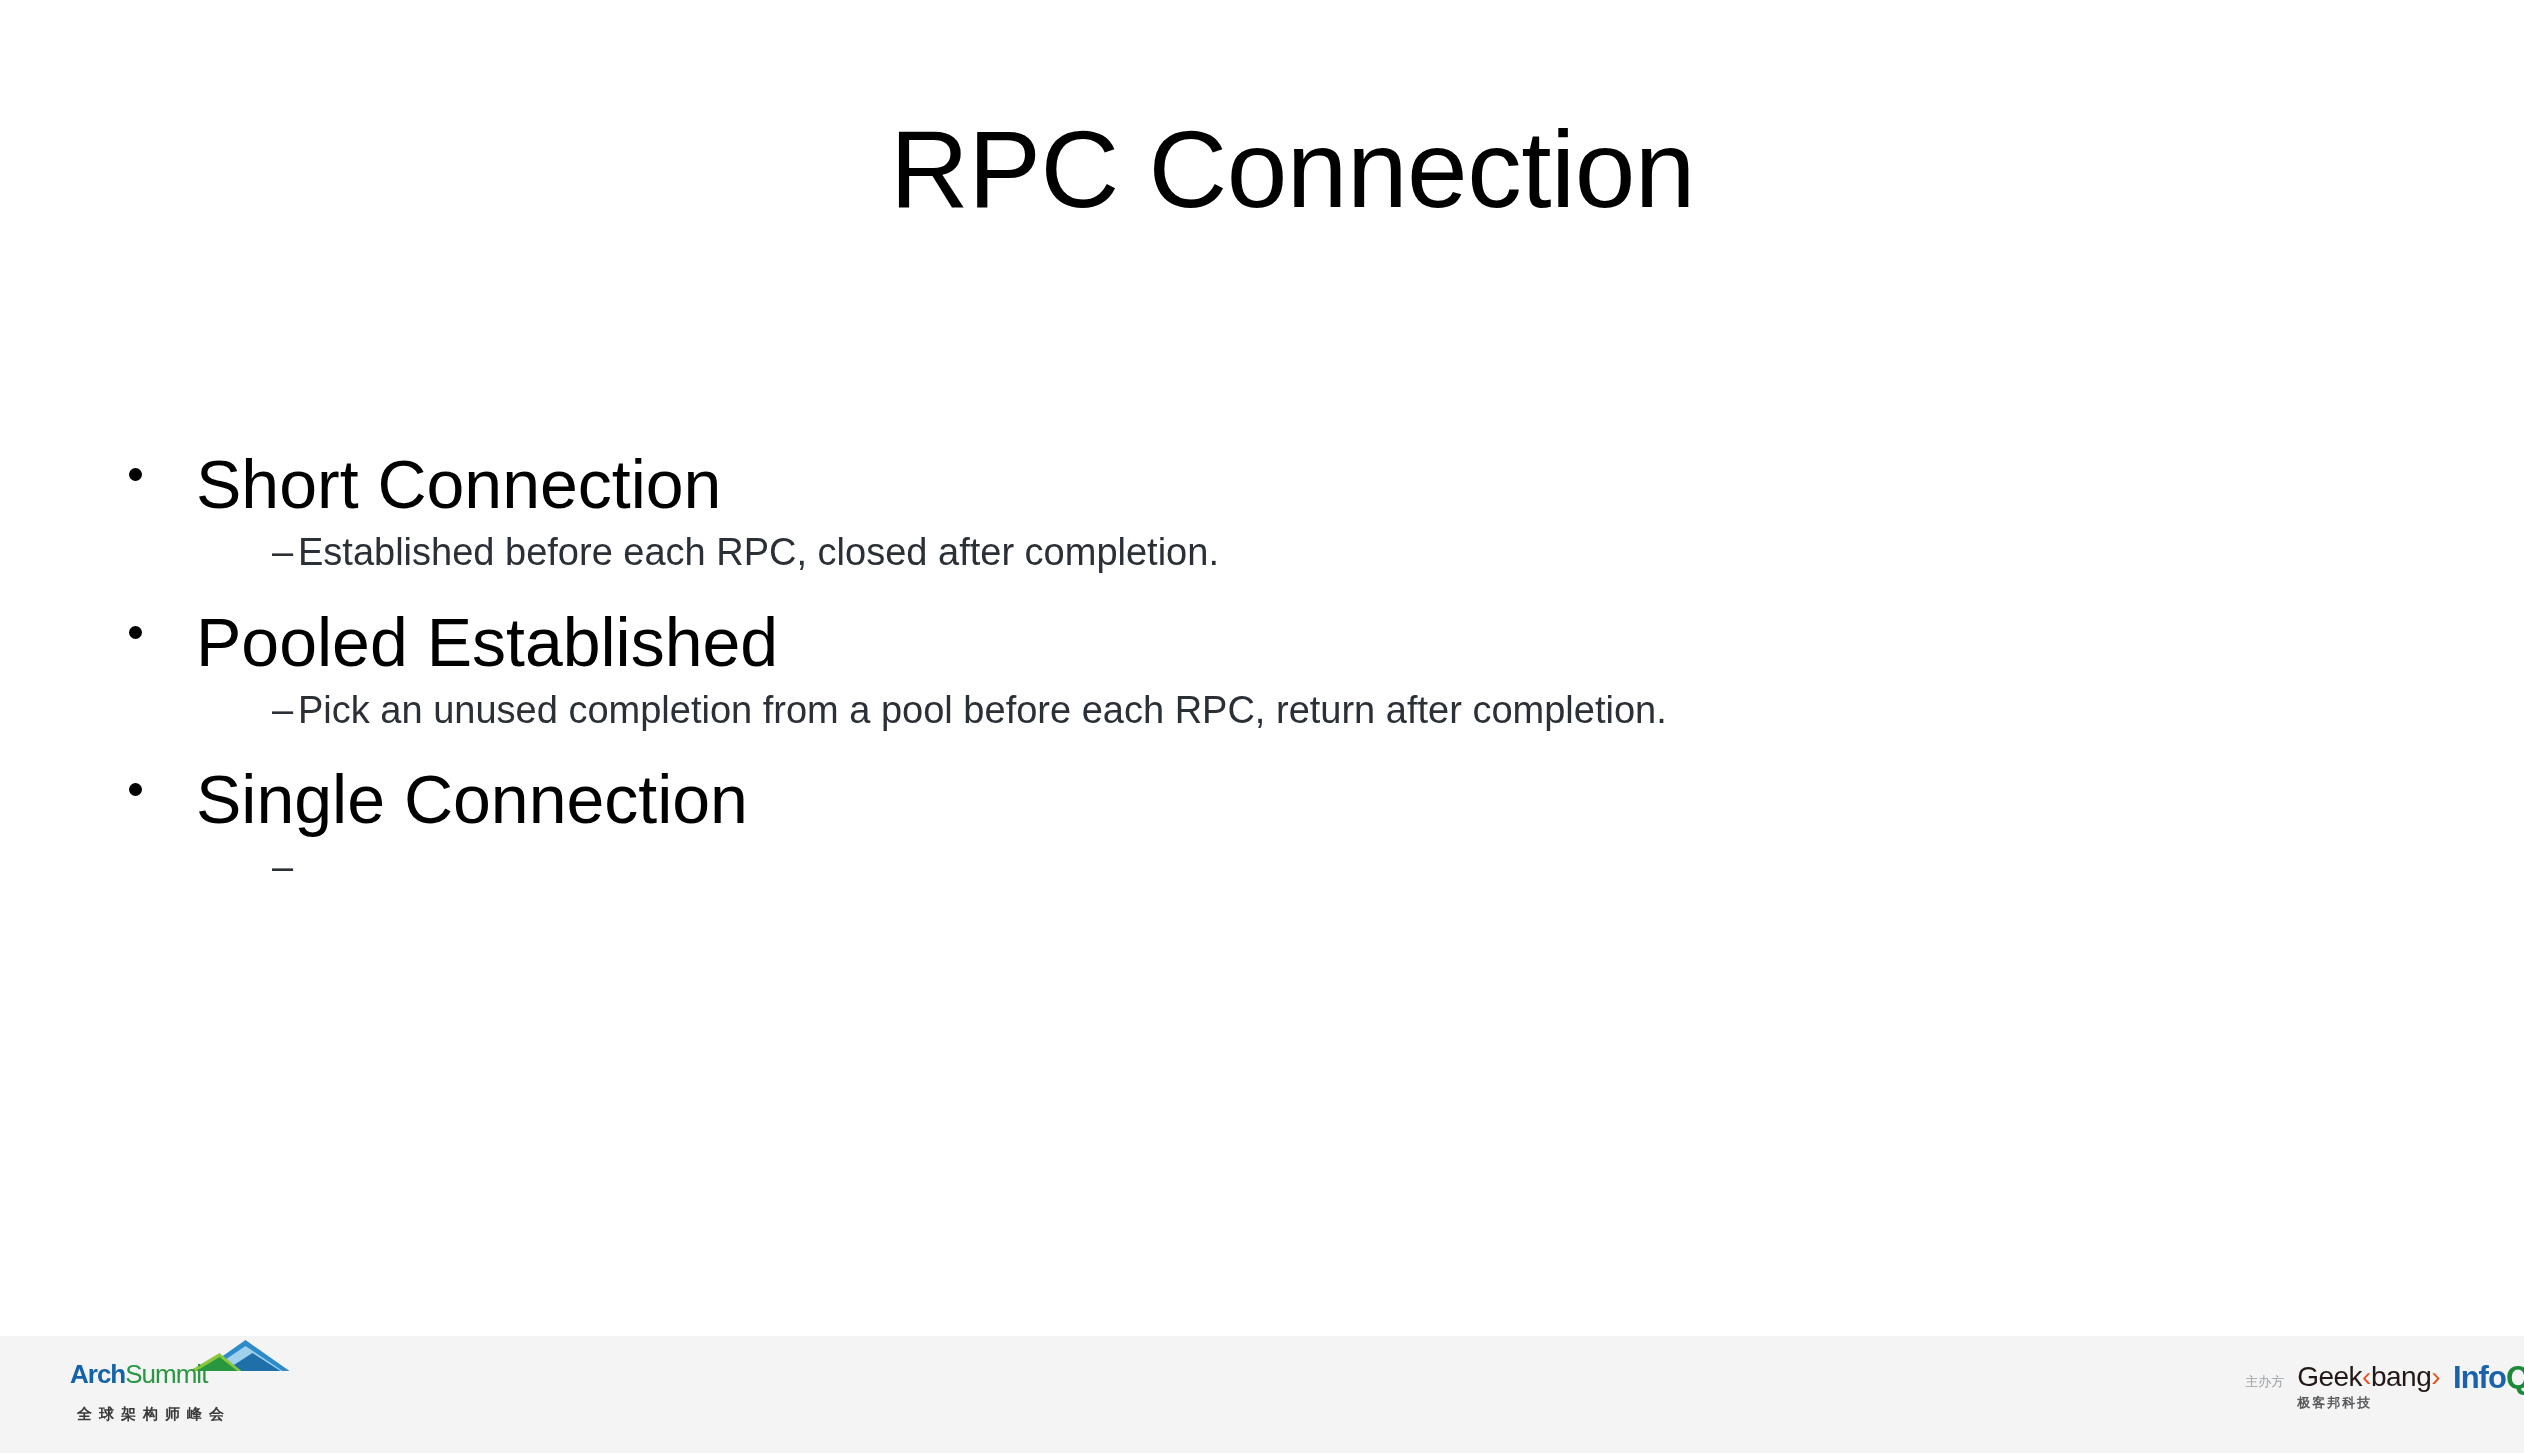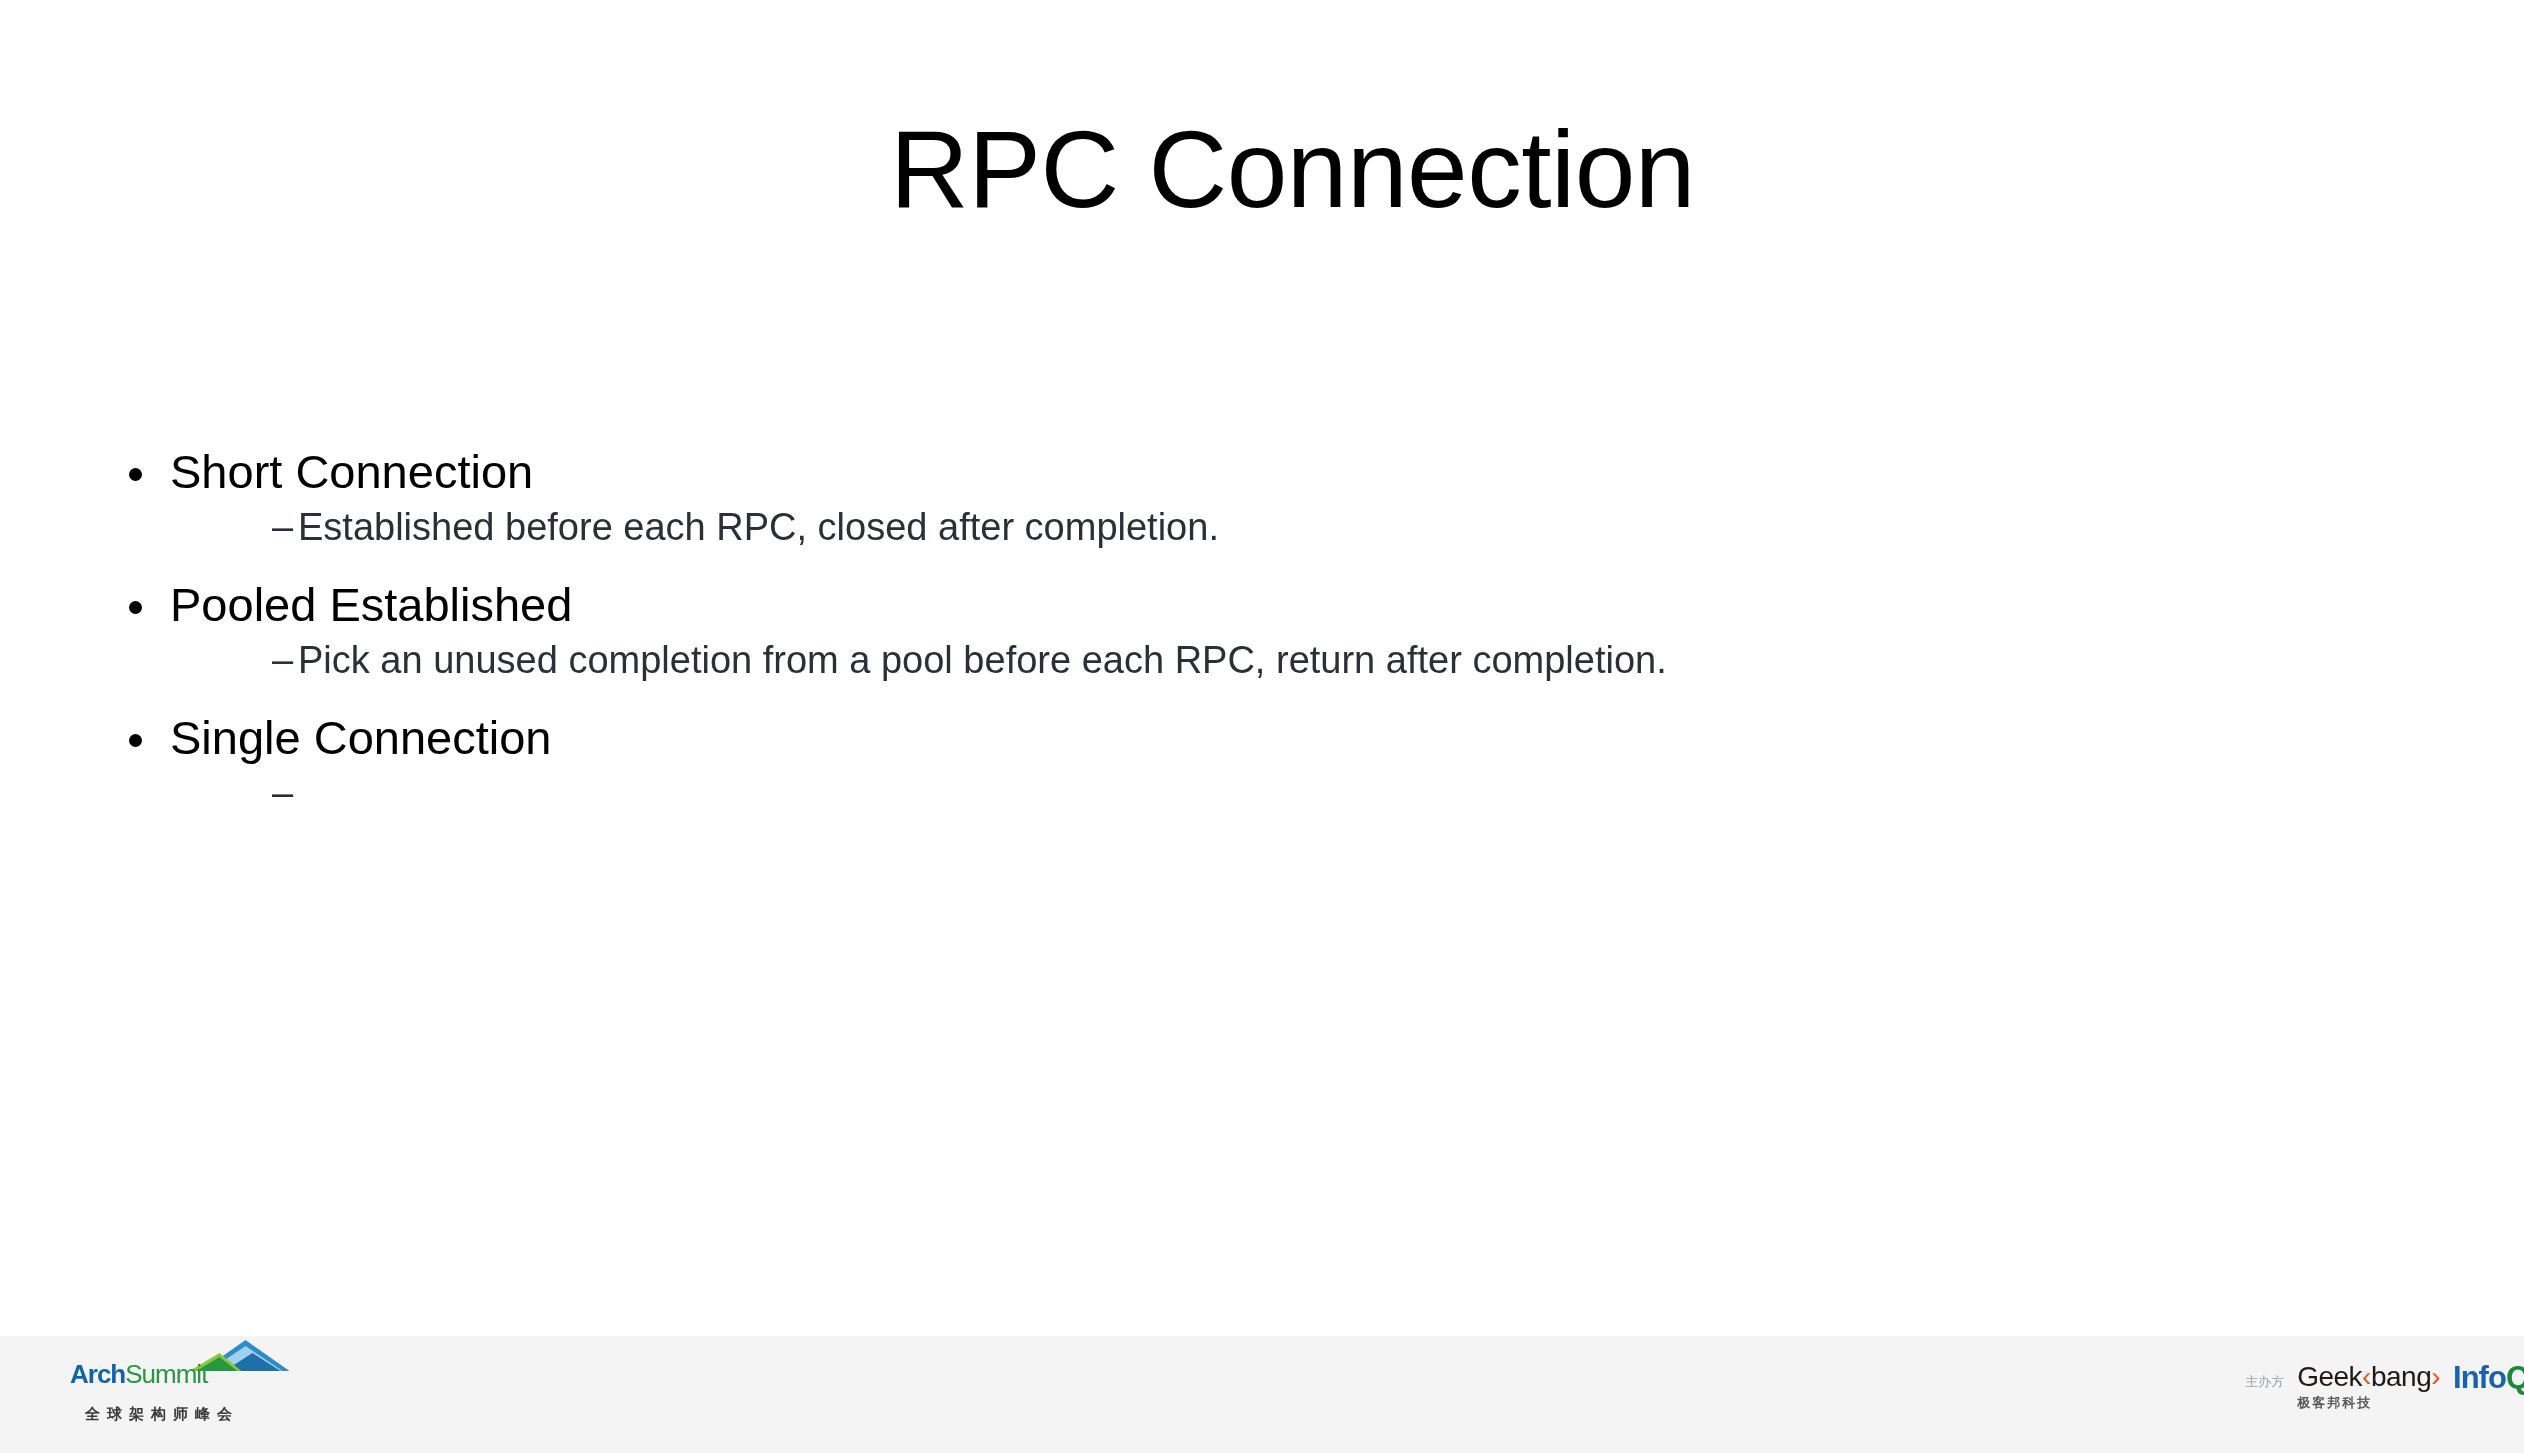--- a/index.html
+++ b/index.html
@@ -53,22 +53,22 @@
   .lvl1-dot {
     position: absolute;
     left: 43px;
     top: 24px;
     width: 13px;
     height: 13px;
     border-radius: 50%;
     background: #000000;
   }
   .lvl1-text {
-    margin-left: 84px;
-    font-size: 47px;
+    margin-left: 110px;
+    font-size: 68px;
     line-height: 1.18;
     color: #000000;
     font-weight: 400;
     white-space: nowrap;
   }
 
   .lvl2 {
     display: flex;
     align-items: flex-start;
     margin-top: 5px;
@@ -122,21 +122,21 @@
     top: 4px;
     font-size: 26px;
     font-weight: 700;
     letter-spacing: -1px;
     line-height: 1;
   }
   .as-arch { color: #1463a7; }
   .as-summit { color: #27983f; font-weight: 400; }
   .as-cn {
     position: absolute;
-    left: 15px;
+    left: 7px;
     top: 48px;
     font-size: 15px;
     letter-spacing: 7px;
     color: #3a3a3a;
     font-weight: 700;
     white-space: nowrap;
   }
 
   
   .right-logos {

